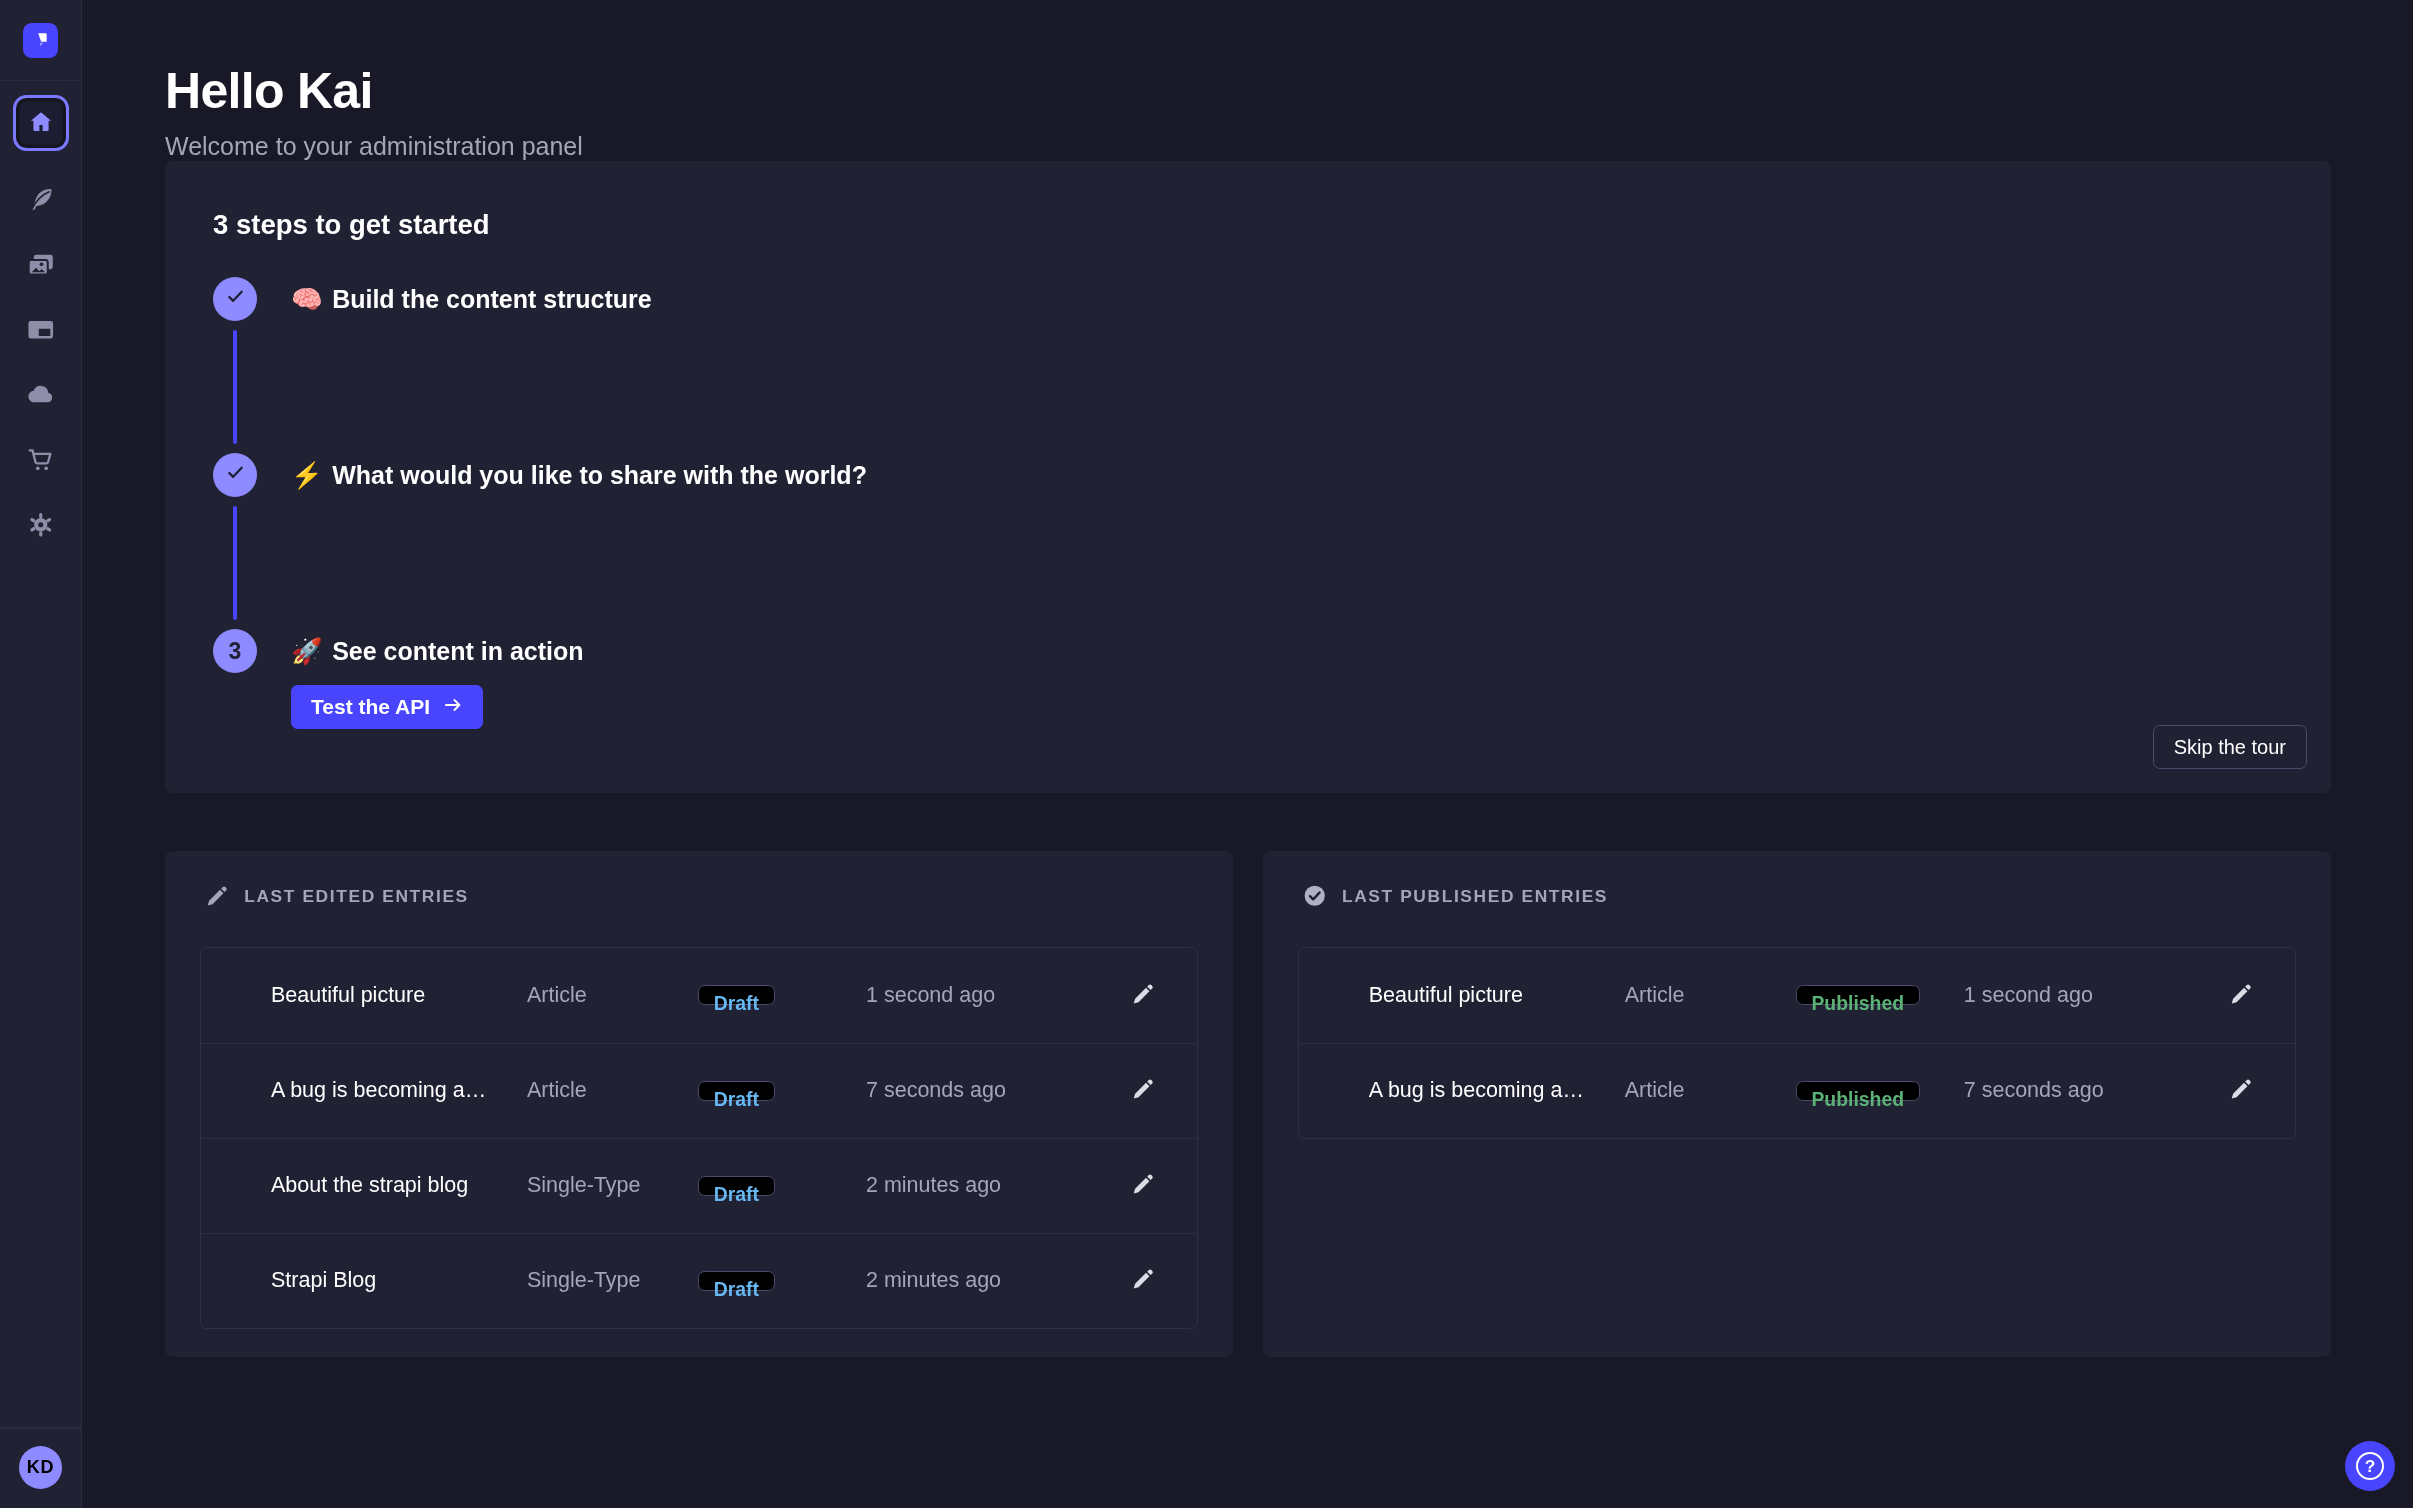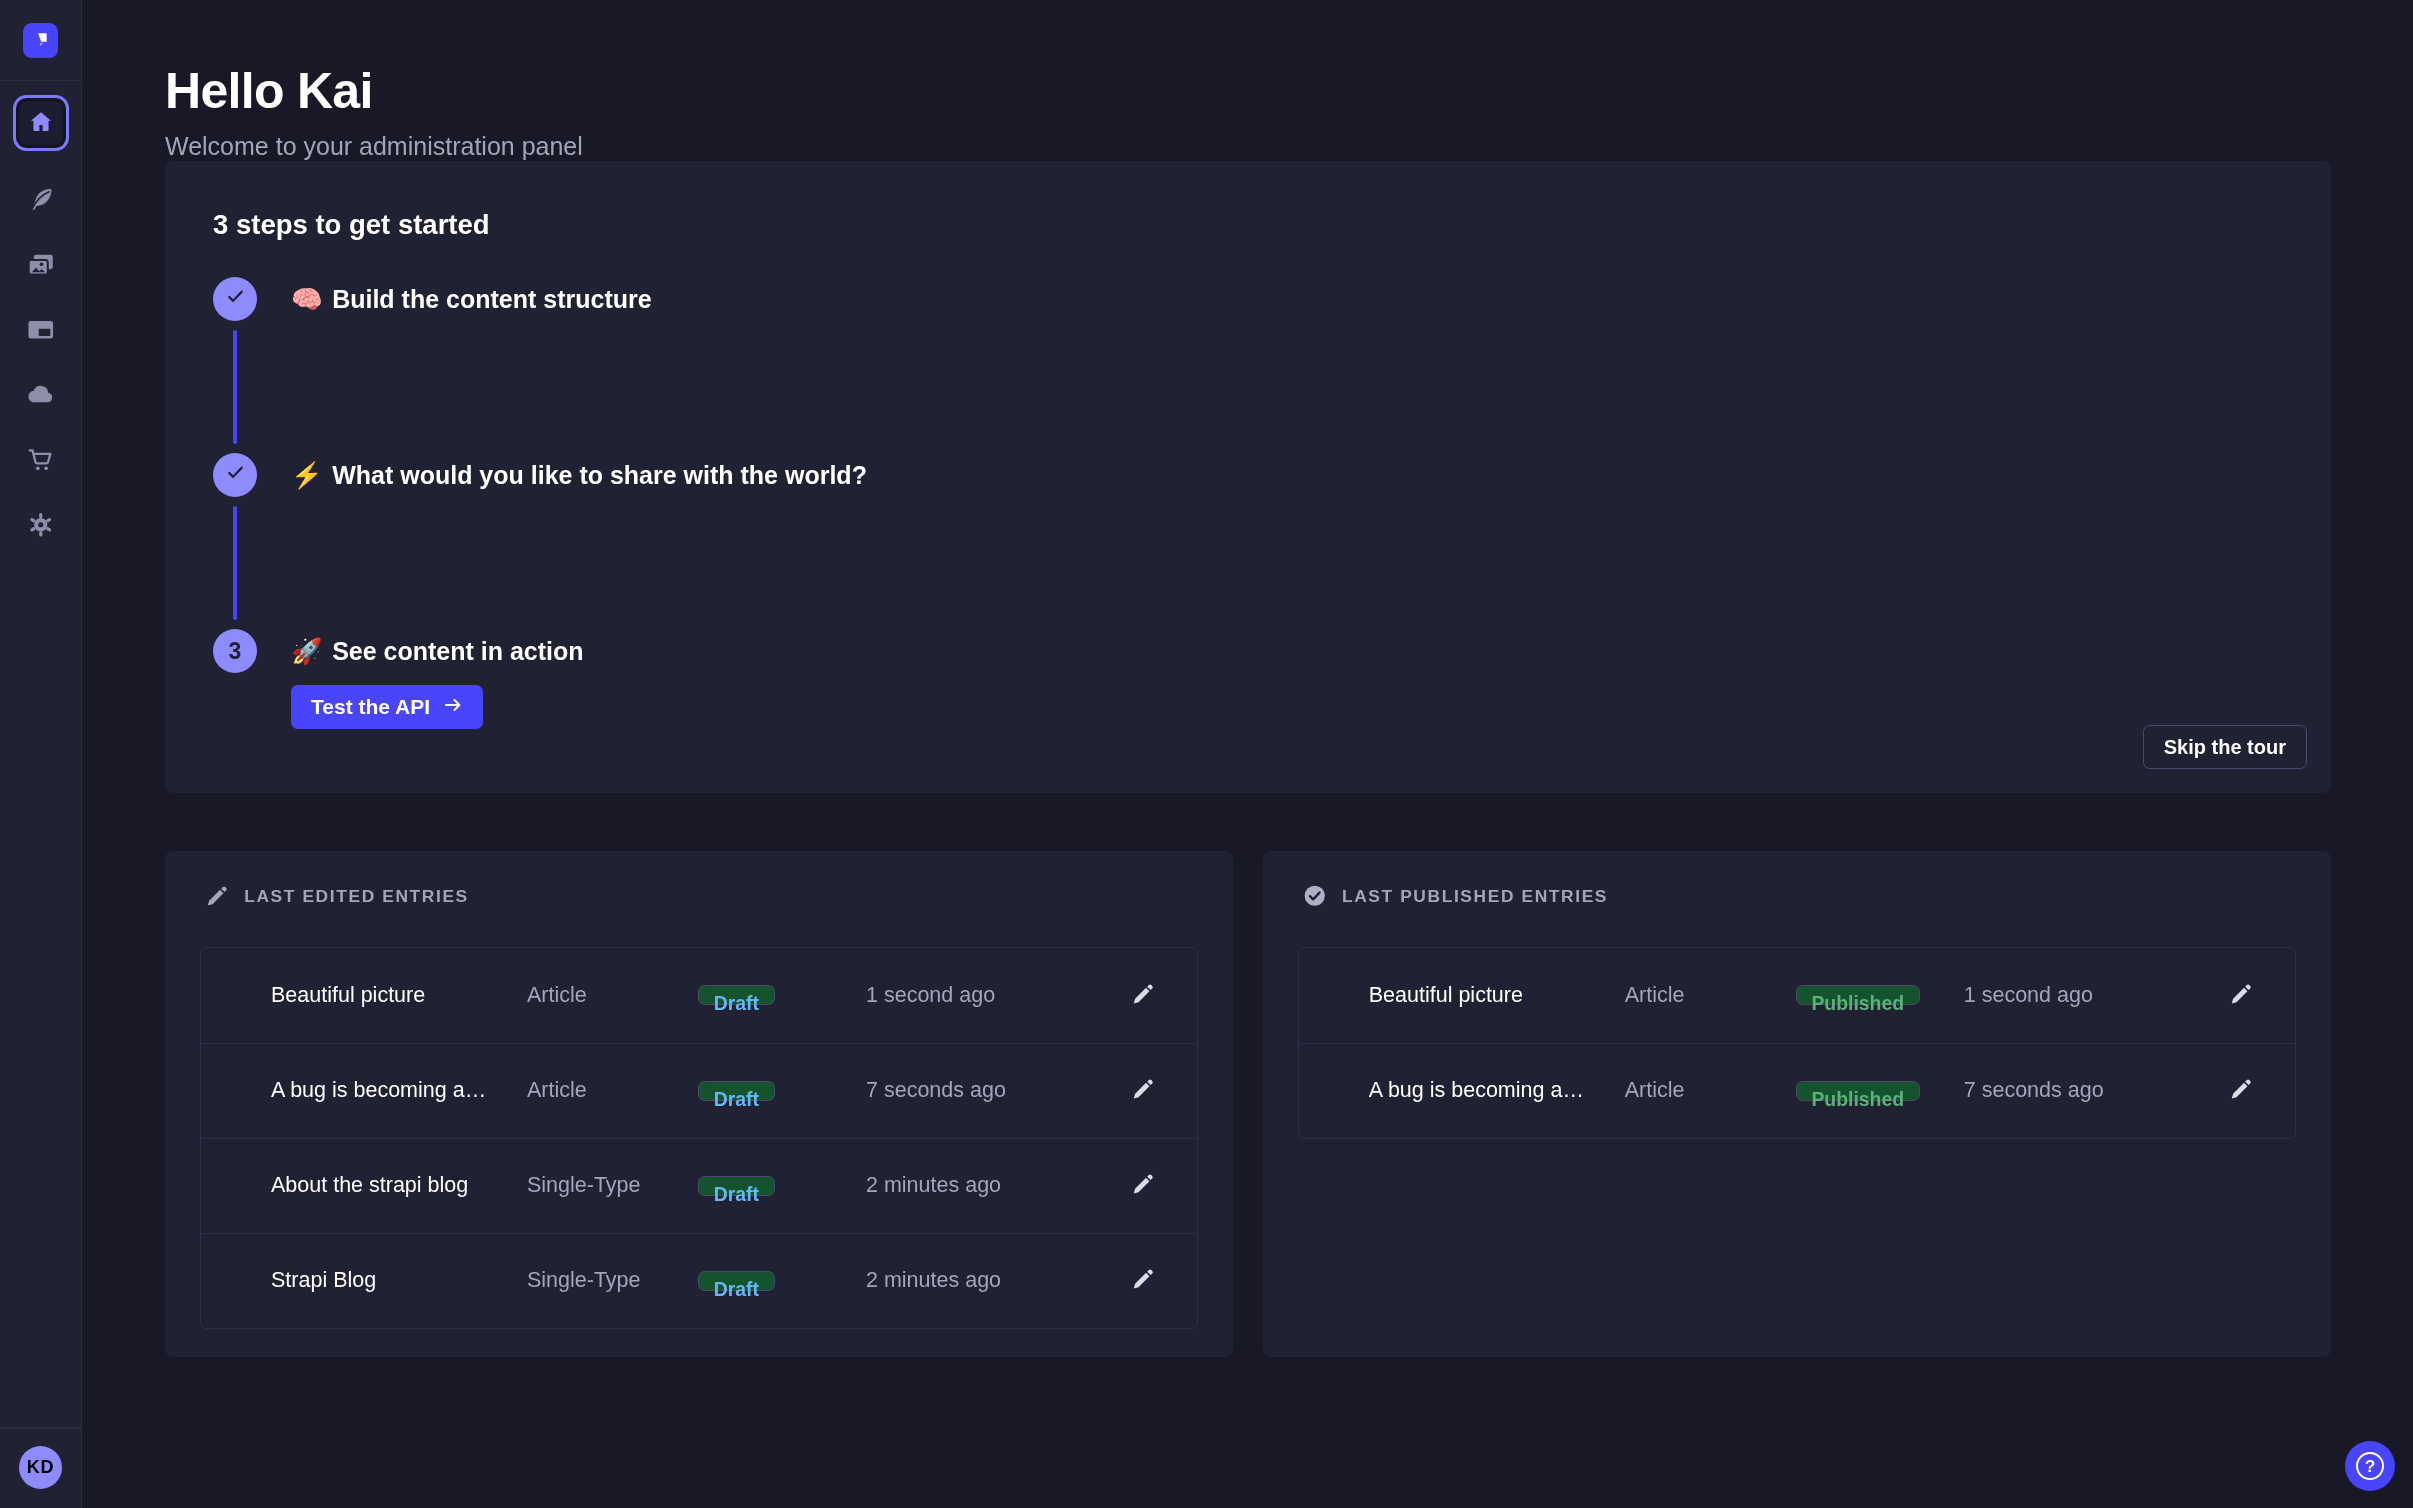--- a/index.html
+++ b/index.html
@@ -81,21 +81,21 @@
     height:44px; padding:0 20px;
     background:#4945ff; color:#ffffff;
     font-size:21px; font-weight:700;
     border:none; border-radius:6.7px; cursor:pointer;
     font-family:"Liberation Sans", sans-serif;
   }
   .skip-btn {
     position:absolute; right:24px; bottom:24px;
     height:44px; padding:0 20px;
     background:transparent; color:#ffffff;
-    font-size:20px; font-weight:700;
+    font-size:20px; font-weight:400;
     border:1.3px solid #4a4a6a; border-radius:6.7px; cursor:pointer;
     font-family:"Liberation Sans", sans-serif;
   }
 
   
   .panels { display:flex; gap:29.5px; margin-top:58px; }
   .panel {
     flex:1; height:506px;
     background:#212134; border-radius:8px;
     padding:32px 35px 0 35px;
@@ -111,21 +111,21 @@
     height:95px;
     padding:0 40px 0 42px;
   }
   .entry-row + .entry-row { border-top:1.3px solid #2d2d46; }
   .entry-title { font-size:21.5px; font-weight:500; color:#ffffff; white-space:nowrap; overflow:hidden; text-overflow:ellipsis;margin-left:28px; }
   .entry-kind { font-size:21.5px; color:#a5a5ba; }
   .badge {
     justify-self:start;
     display:inline-block; height:20px; line-height:34px;
     padding:0 14.7px; border-radius:6.7px;
-    background:#14532d; border:1.3px solid #4a4a6a;
+    background:#000000; border:1.3px solid #4a4a6a;
     font-size:19.4px; font-weight:700;
   }
   .badge.draft { color:#66b7f1; }
   .badge.published { color:#5cb176; }
   .entry-time { font-size:21.5px; color:#a5a5ba; }
   .edit-btn { background:transparent; border:none; cursor:pointer; width:29.5px; height:29.5px; padding:0; justify-self:end; }
   .edit-btn svg { width:25.5px; height:25.5px; }
 
   
   .help-fab {

